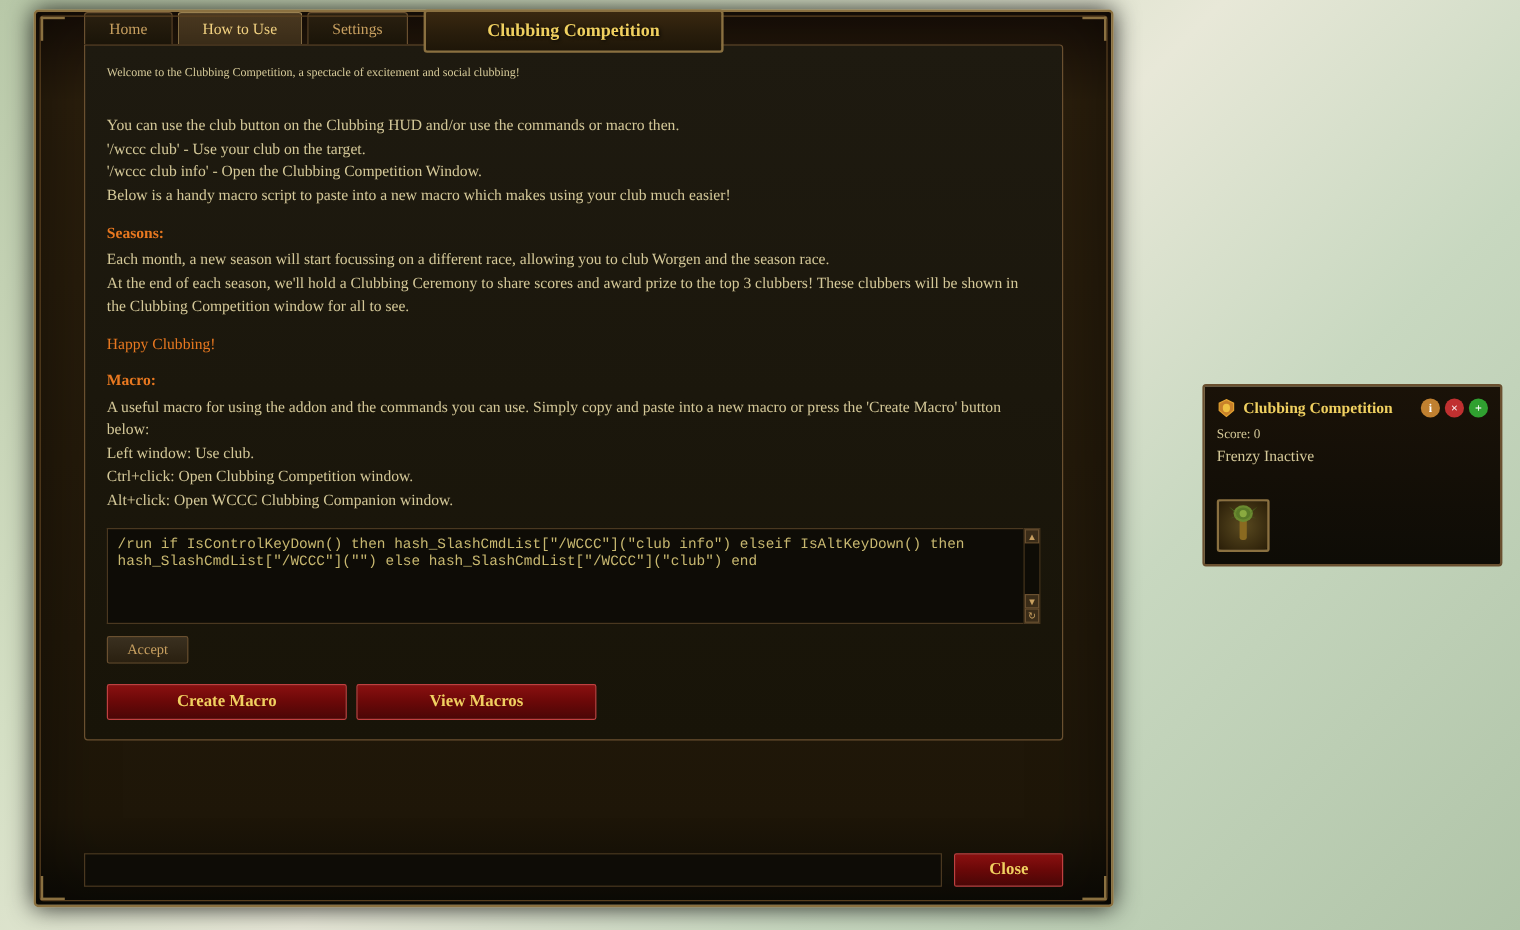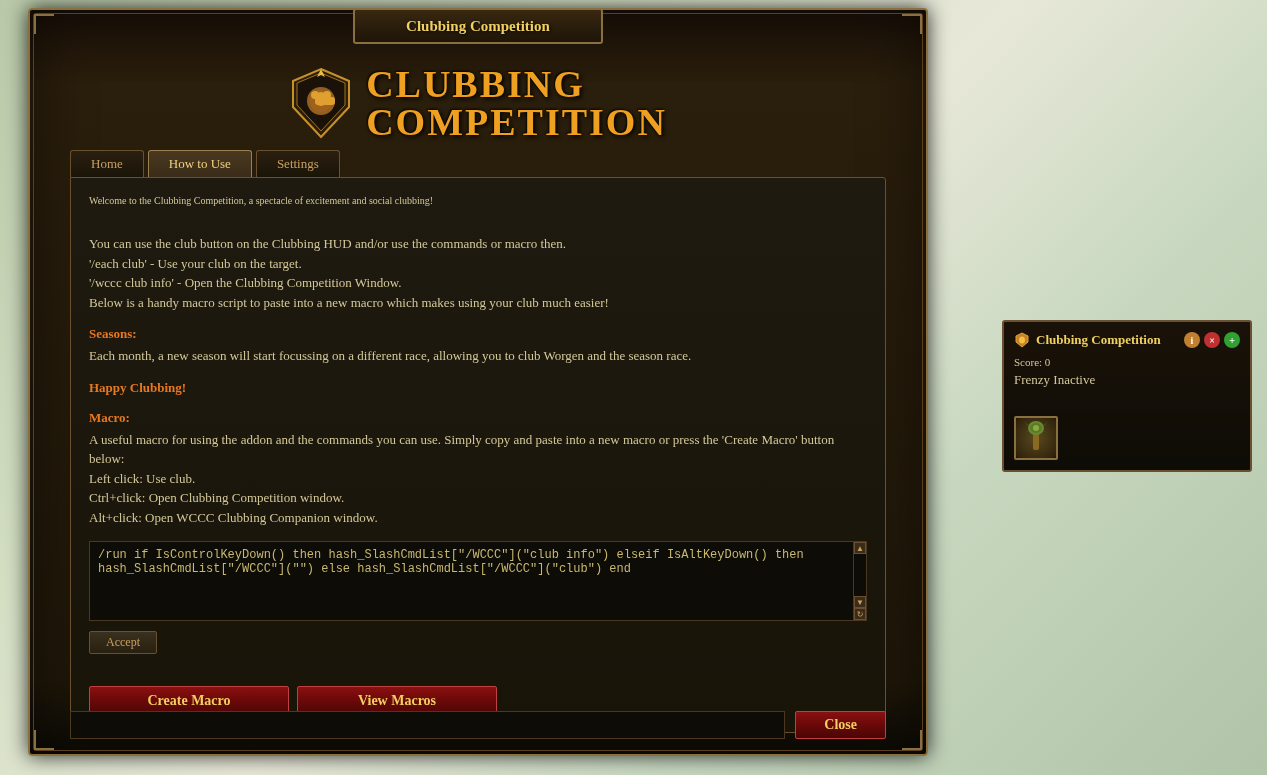--- a/index.html
+++ b/index.html
@@ -143,21 +143,21 @@
     .section-body {
       color: #d4c898;
       font-size: 13px;
       margin-bottom: 14px;
       line-height: 1.5;
     }
 
     .happy-text {
       color: #e87820;
       font-size: 13px;
-      font-weight: bold;
+      font-weight: normal;
       margin-bottom: 14px;
     }
 
     .textarea-wrapper {
       display: flex;
       gap: 0;
       margin: 10px 0;
     }
 
     .macro-textarea-inner {
@@ -204,21 +204,21 @@
     
     .accept-btn {
       padding: 3px 16px;
       background: linear-gradient(180deg, #3a3020 0%, #2a2010 100%);
       border: 1px solid #6a5030;
       color: #c8a060;
       font-size: 12px;
       font-family: 'Times New Roman', serif;
       cursor: pointer;
       border-radius: 2px;
-      margin-bottom: 24px;
+      margin-bottom: 9px;
     }
 
     
     .action-buttons {
       display: flex;
       gap: 8px;
       margin-top: 8px;
     }
 
     .action-btn {
@@ -376,75 +376,55 @@
 
   <div class="corner-tl"></div>
   <div class="corner-tr"></div>
   <div class="corner-bl"></div>
   <div class="corner-br"></div>
 
   <div class="title-bar">
     <span class="title-bar-text">Clubbing Competition</span>
   </div>
 
-  <div class="logo-area">
-    <svg class="shield-svg" viewBox="0 0 65 72" xmlns="http://www.w3.org/2000/svg">
-
-      <polygon points="32,2 60,14 60,40 32,70 4,40 4,14" fill="#2a1e08" stroke="#c8902a" stroke-width="2"></polygon>
-      <polygon points="32,6 56,16 56,38 32,64 8,38 8,16" fill="#1a1208" stroke="#a07020" stroke-width="1"></polygon>
-
-      <circle cx="32" cy="34" r="14" fill="#c8802a" opacity="0.7"></circle>
-      <circle cx="32" cy="34" r="11" fill="#a06020"></circle>
-
-      <ellipse cx="32" cy="32" rx="6" ry="7" fill="#e0a030"></ellipse>
-      <ellipse cx="26" cy="28" rx="4" ry="4" fill="#e0a030"></ellipse>
-      <ellipse cx="38" cy="28" rx="4" ry="4" fill="#e0a030"></ellipse>
-      <rect x="26" y="30" width="20" height="8" rx="3" fill="#e0a030"></rect>
-
-      <polygon points="32,2 36,10 32,8 28,10" fill="#e8c040"></polygon>
-    </svg>
-    <div class="logo-text">
-      <div class="logo-text-line">CLUBBING</div>
-      <div class="logo-text-line">COMPETITION</div>
-    </div>
-  </div>
 
   <div class="tabs-area">
     <div class="tab tab-inactive">
       <span>Home</span>
     </div>
     <div class="tab tab-active">
       <span>How to Use</span>
     </div>
     <div class="tab tab-inactive">
       <span>Settings</span>
     </div>
   </div>
 
   <div class="content-area">
     <p class="welcome-text">Welcome to the Clubbing Competition, a spectacle of excitement and social clubbing!</p>
 
     <div class="section-body">
       <span>You can use the club button on the Clubbing HUD and/or use the commands or macro then.</span><br>
-      <span>'/each club' - Use your club on the target.</span><br>
+      <span>'/wccc club' - Use your club on the target.</span><br>
       <span>'/wccc club info' - Open the Clubbing Competition Window.</span><br>
       <span>Below is a handy macro script to paste into a new macro which makes using your club much easier!</span>
     </div>
 
     <p class="section-title">Seasons:</p>
     <div class="section-body">
       <span>Each month, a new season will start focussing on a different race, allowing you to club Worgen and the season race.</span><br>
+      <span>At the end of each season, we'll hold a Clubbing Ceremony to share scores and award prize to the top 3 clubbers! These clubbers will be shown in the Clubbing Competition window for all to see.</span>
     </div>
 
     <p class="happy-text">Happy Clubbing!</p>
 
     <p class="section-title">Macro:</p>
     <div class="section-body">
       <span>A useful macro for using the addon and the commands you can use. Simply copy and paste into a new macro or press the 'Create Macro' button below:</span><br>
-      <span> Left click: Use club.</span><br>
+      <span> Left window: Use club.</span><br>
       <span> Ctrl+click: Open Clubbing Competition window.</span><br>
       <span> Alt+click: Open WCCC Clubbing Companion window.</span>
     </div>
 
     
     <div class="textarea-wrapper">
       <textarea class="macro-textarea-inner" spellcheck="false" style="">/run if IsControlKeyDown() then hash_SlashCmdList["/WCCC"]("club info") elseif IsAltKeyDown() then hash_SlashCmdList["/WCCC"]("") else hash_SlashCmdList["/WCCC"]("club") end</textarea>
       <div class="scrollbar-side">
         <div class="scroll-btn">▲</div>
         <div class="scroll-track"></div>

